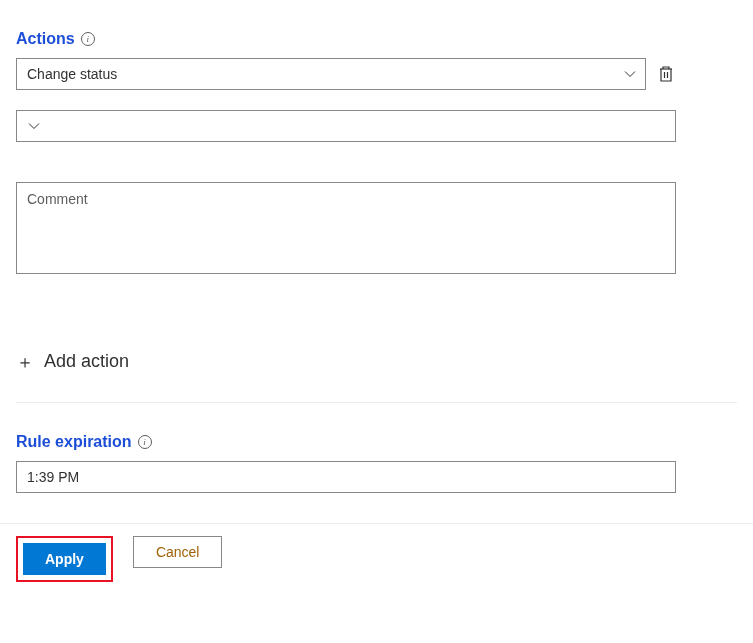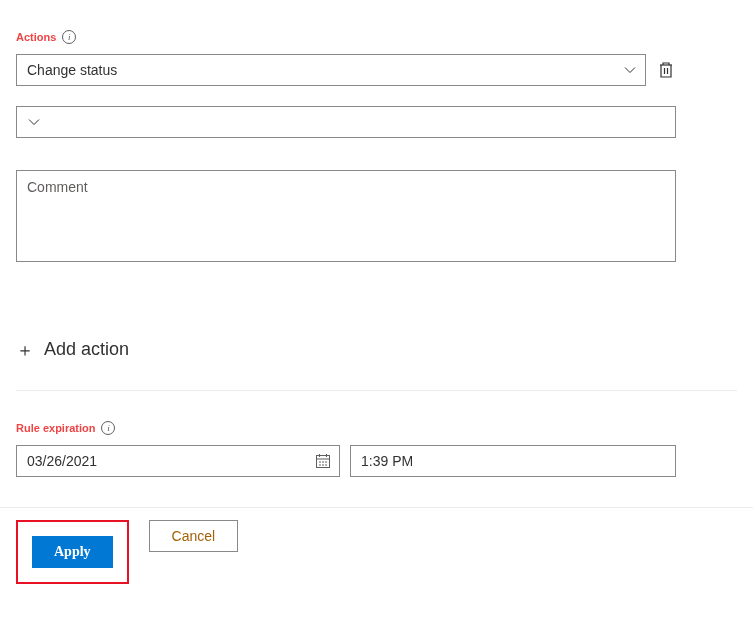--- a/index.html
+++ b/index.html
@@ -14,43 +14,43 @@
       padding: 30px 16px 16px 16px;
       width: 753px;
     }
     .section-header {
       display: flex;
       align-items: center;
       gap: 6px;
       margin-bottom: 10px;
     }
     .section-title {
-      font-size: 11px;
+      font-size: 16px;
       font-weight: 600;
-      color: #ef4444;
+      color: #1d4ed8;
     }
     .info-icon {
       width: 14px;
       height: 14px;
       border: 1px solid #605e5c;
       border-radius: 50%;
       display: inline-flex;
       align-items: center;
       justify-content: center;
       font-size: 9px;
       color: #605e5c;
       font-style: italic;
       font-family: Georgia, serif;
       cursor: pointer;
     }
     .action-row {
       display: flex;
       align-items: center;
       gap: 10px;
-      margin-bottom: 12px;
+      margin-bottom: 20px;
     }
     .dropdown {
       flex: 1;
       height: 32px;
       border: 1px solid #8a8886;
       background: #ffffff;
       display: flex;
       align-items: center;
       justify-content: space-between;
       padding: 0 8px 0 10px;
@@ -205,23 +205,22 @@
       color: #a16207;
       border: 1px solid #8a8886;
       height: 32px;
       padding: 0 22px;
       font-size: 14px;
       cursor: pointer;
       font-family: inherit;
     }
     .highlight-box {
       border: 2px solid #e81123;
-      padding: 14px;
+      padding: 5px;
       display: inline-block;
-      font-family: Liberation Serif, serif;
     }
     .actions-body {
       width: 660px;
     }
   </style>
 </head>
 <body>
 
 <div class="section-header">
   <span class="section-title">Actions</span>
@@ -269,37 +268,20 @@
 </div>
 
 <hr class="divider">
 
 <div class="section-header">
   <span class="section-title">Rule expiration</span>
   <span class="info-icon">i</span>
 </div>
 
 <div class="expiration-row">
-  <div class="date-input-wrapper">
-    <span class="date-text">03/26/2021</span>
-    <span class="calendar-icon">
-      <svg viewBox="0 0 16 16" fill="none" stroke="#605e5c" stroke-width="1">
-        <rect x="1.5" y="2.5" width="13" height="12"></rect>
-        <line x1="1.5" y1="6" x2="14.5" y2="6"></line>
-        <line x1="4.5" y1="1" x2="4.5" y2="4"></line>
-        <line x1="11.5" y1="1" x2="11.5" y2="4"></line>
-        <line x1="4" y1="9" x2="6" y2="9"></line>
-        <line x1="7" y1="9" x2="9" y2="9"></line>
-        <line x1="10" y1="9" x2="12" y2="9"></line>
-        <line x1="4" y1="12" x2="6" y2="12"></line>
-        <line x1="7" y1="12" x2="9" y2="12"></line>
-        <line x1="10" y1="12" x2="12" y2="12"></line>
-      </svg>
-    </span>
-  </div>
   <input class="time-input" type="text" value="1:39 PM" style="">
 </div>
 
 <hr class="footer-divider">
 
 <div class="footer">
   <span class="highlight-box">
     <button class="btn-primary">Apply</button>
   </span>
   <button class="btn-secondary">Cancel</button>

